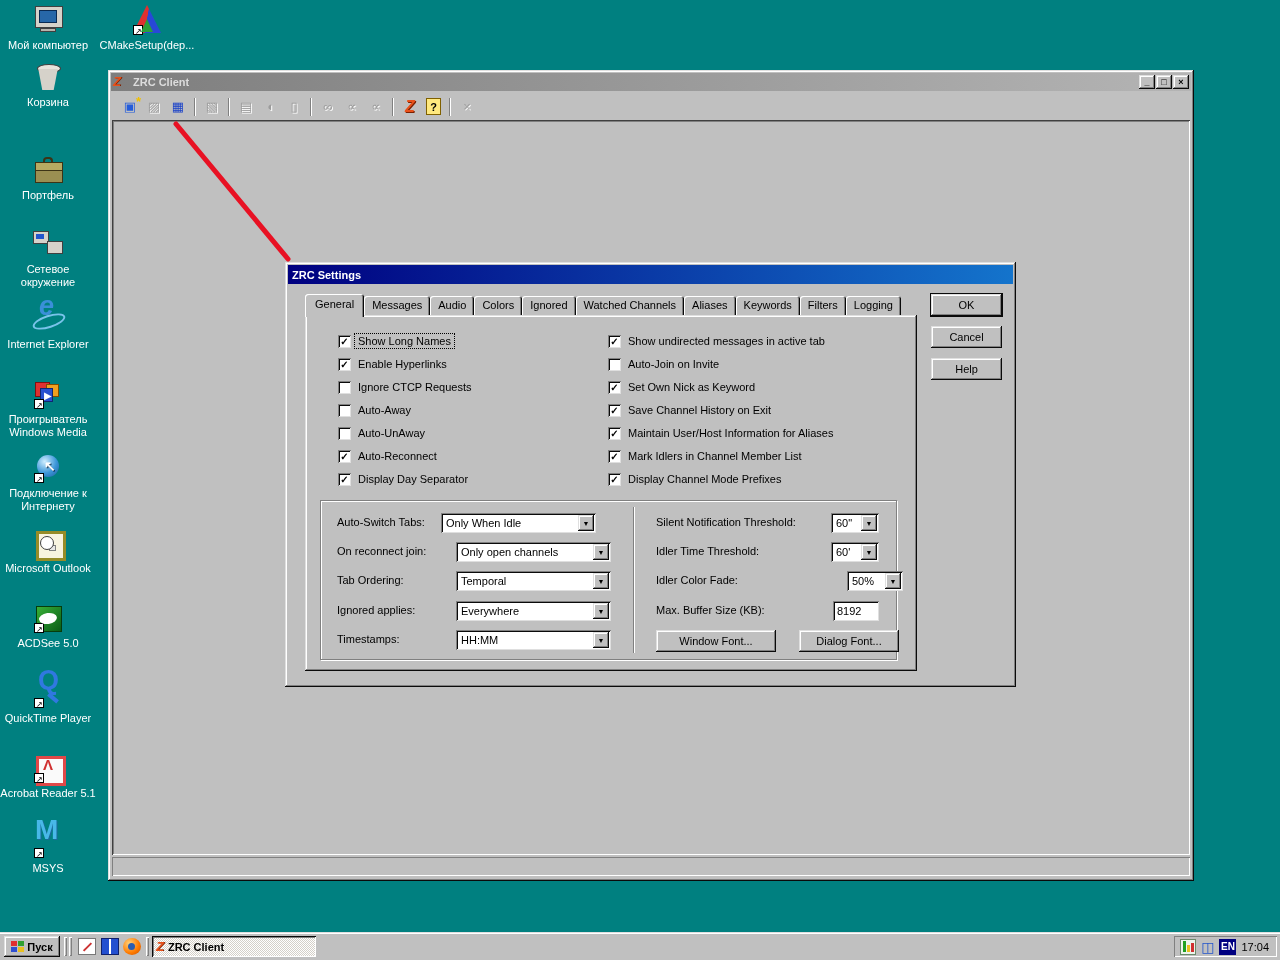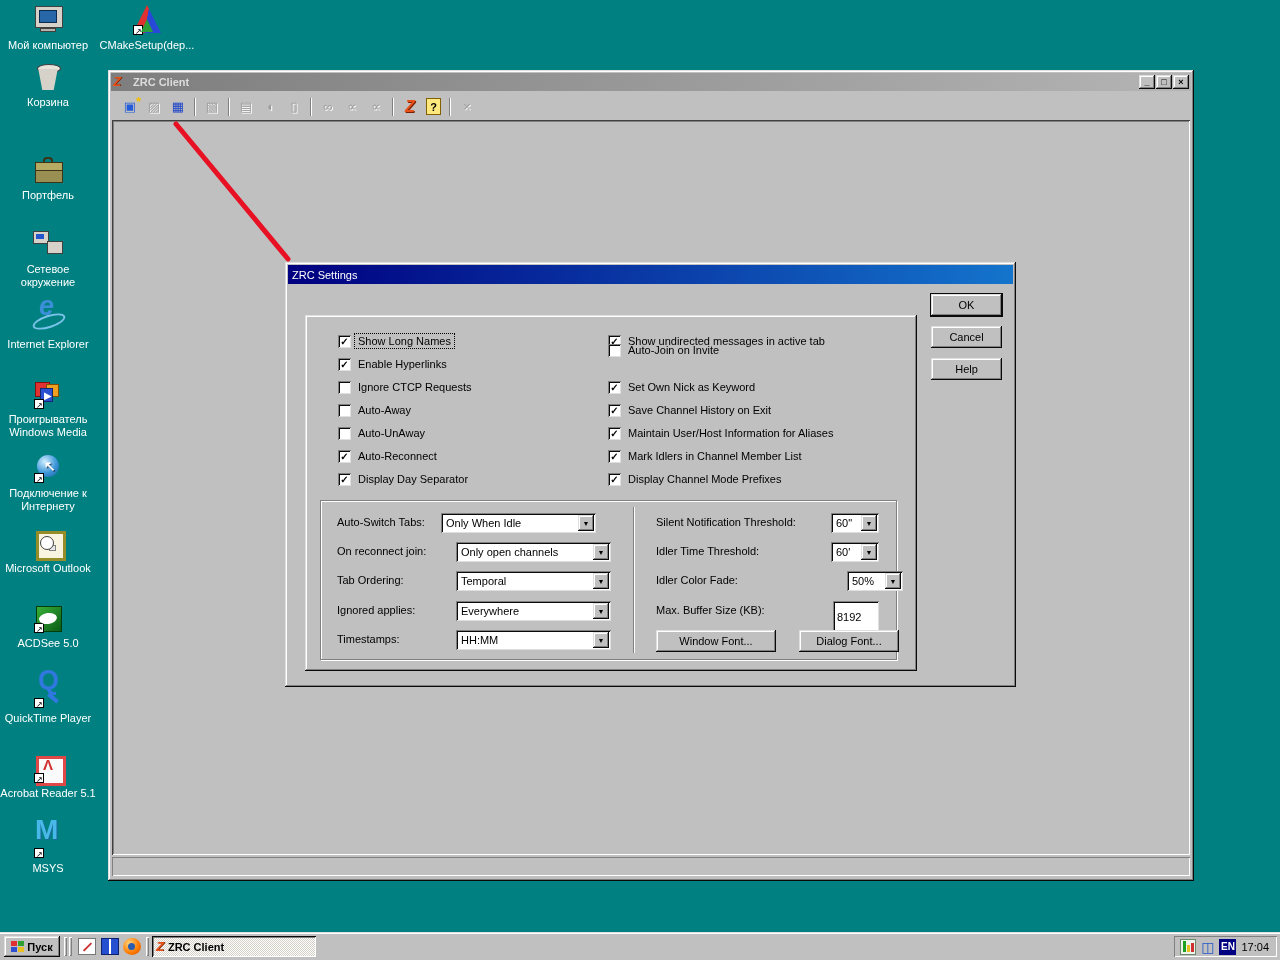--- a/index.html
+++ b/index.html
@@ -80,35 +80,35 @@
   .tbi-connect{color:#235cdb}
   .tbi-connect::after{content:"*";position:absolute;right:0;top:-3px;color:#f0c000;font-weight:bold;font-size:13px}
   .tbi-settings{color:#1c43c8}
   .tbi-zrc{color:#e8501a;font-weight:bold;font-style:italic;font-size:16px;text-shadow:1px 1px 0 #7a2000}
   .tbi-help{background:#ffe97f;border:1px solid #806000;width:15px;height:17px;font-weight:bold;font-size:11px;margin:0 4px}
   .carea{position:absolute;left:4px;top:50px;right:4px;bottom:26px;background:#c0c0c0;box-shadow:inset 1px 1px #404040,inset -1px -1px #fff,inset 2px 2px #808080}
   .sbar{position:absolute;left:4px;bottom:5px;right:4px;height:19px;box-shadow:inset 1px 1px #808080,inset -1px -1px #fff}
 
   
   .dlg{position:absolute;left:285px;top:262px;width:731px;height:425px;z-index:20}
-  .dlg .dtbar{position:absolute;left:3px;top:3px;right:3px;height:19px;display:flex;align-items:center;padding:0 4px;background:linear-gradient(90deg,#000080,#1474cc);color:#fff;font-weight:normal}
+  .dlg .dtbar{position:absolute;left:3px;top:3px;right:3px;height:19px;display:flex;align-items:center;padding:0 4px;background:linear-gradient(90deg,#000080,#1474cc);color:#fff;font-weight:bold}
   .tabs{position:absolute;left:20px;top:34px;height:19px;display:flex;align-items:flex-end;z-index:3}
   .tab{height:19px;line-height:18px;padding:0 8px;background:#c0c0c0;box-shadow:inset 1px 1px #fff,inset -1px 0 #0a0a0a,inset -2px 0 #808080;border-radius:3px 3px 0 0;position:relative}
   .tab.active{height:23px;line-height:20px;padding:0 10px;margin-bottom:-2px;z-index:4;box-shadow:inset 1px 1px #fff,inset -1px 0 #0a0a0a,inset -2px 0 #808080}
   .tpanel{position:absolute;left:20px;top:53px;width:612px;height:356px;z-index:2}
   .crow{position:absolute;display:flex;align-items:center;height:14px}
   .cbox{width:13px;height:13px;background:#fff;box-shadow:inset 1px 1px #808080,inset -1px -1px #dfdfdf,inset 2px 2px #0a0a0a,inset -2px -2px #fff;display:flex;align-items:center;justify-content:center;font-size:10px;font-weight:bold;flex:0 0 13px}
   .clbl{padding:1px 3px;margin-left:4px}
   .clbl.focus{outline:1px dotted #000}
   .gbox{position:absolute;left:15px;top:185px;width:577px;height:160px;border:1px solid #808080;box-shadow:1px 1px 0 #fff,inset 1px 1px 0 #fff}
   .gdiv{position:absolute;left:312px;top:6px;bottom:6px;width:2px;border-left:1px solid #808080;border-right:1px solid #fff}
   .flabel{position:absolute;height:13px;white-space:nowrap}
   .combo{position:absolute;height:20px;background:#fff;box-shadow:inset 1px 1px #808080,inset -1px -1px #dfdfdf,inset 2px 2px #0a0a0a,inset -2px -2px #fff;display:flex;align-items:center;padding-left:5px}
   .combo .carr{position:absolute;right:2px;top:2px;bottom:2px;width:16px;background:#c0c0c0;box-shadow:inset -1px -1px #0a0a0a,inset 1px 1px #dfdfdf,inset -2px -2px #808080,inset 2px 2px #fff;display:flex;align-items:center;justify-content:center;font-size:7px;color:#000}
-  .tfield{position:absolute;height:20px;background:#fff;box-shadow:inset 1px 1px #808080,inset -1px -1px #dfdfdf,inset 2px 2px #0a0a0a,inset -2px -2px #fff;border:none;outline:none;padding:16px 4px;font-family:"Liberation Sans",sans-serif;font-size:11px}
+  .tfield{position:absolute;height:20px;background:#fff;box-shadow:inset 1px 1px #808080,inset -1px -1px #dfdfdf,inset 2px 2px #0a0a0a,inset -2px -2px #fff;border:none;outline:none;padding:4px 4px;font-family:"Liberation Sans",sans-serif;font-size:11px}
   .dbtn{position:absolute;left:646px;width:71px;height:22px}
 
   
   .taskbar{position:absolute;left:0;bottom:0;width:1280px;height:28px;background:#c0c0c0;box-shadow:inset 0 1px #dfdfdf,inset 0 2px #fff;z-index:100}
   .start{position:absolute;left:4px;top:4px;width:56px;height:21px;font-weight:bold;gap:3px}
   .flag{width:13px;height:11px;display:grid;grid-template-columns:6px 6px;grid-template-rows:5px 5px;gap:1px}
   .flag b{display:block}
   .f1{background:#e03030}.f2{background:#30a030}.f3{background:#3050d0}.f4{background:#e8c020}
   .grip{position:absolute;top:5px;width:3px;height:19px;background:#c0c0c0;box-shadow:inset 1px 1px #fff,inset -1px -1px #808080}
   .ql{position:absolute;top:6px;width:18px;height:17px}
@@ -249,20 +249,32 @@
   </div>
   <div class="carea"></div>
   <div class="sbar"></div>
 </div>
 
 <div class="dlg raised">
   <div class="dtbar">
     <span>ZRC Settings</span>
   </div>
 
+  <div class="tabs">
+    <span class="tab active">General</span>
+    <span class="tab">Messages</span>
+    <span class="tab">Audio</span>
+    <span class="tab">Colors</span>
+    <span class="tab">Ignored</span>
+    <span class="tab">Watched Channels</span>
+    <span class="tab">Aliases</span>
+    <span class="tab">Keywords</span>
+    <span class="tab">Filters</span>
+    <span class="tab">Logging</span>
+  </div>
 
   <div class="tpanel raised">
 
     <div class="crow" style="left:33px;top:19px">
       <span class="cbox">✓</span>
       <span class="clbl focus">Show Long Names</span>
     </div>
     <div class="crow" style="left:33px;top:42px">
       <span class="cbox">✓</span>
       <span class="clbl">Enable Hyperlinks</span>
@@ -285,21 +297,21 @@
     </div>
     <div class="crow" style="left:33px;top:157px">
       <span class="cbox">✓</span>
       <span class="clbl">Display Day Separator</span>
     </div>
 
     <div class="crow" style="left:303px;top:19px">
       <span class="cbox">✓</span>
       <span class="clbl">Show undirected messages in active tab</span>
     </div>
-    <div class="crow" style="left:303px;top:28px">
+    <div class="crow" style="left:303px;top:42px">
       <span class="cbox"></span>
       <span class="clbl">Auto-Join on Invite</span>
     </div>
     <div class="crow" style="left:303px;top:65px">
       <span class="cbox">✓</span>
       <span class="clbl">Set Own Nick as Keyword</span>
     </div>
     <div class="crow" style="left:303px;top:88px">
       <span class="cbox">✓</span>
       <span class="clbl">Save Channel History on Exit</span>

